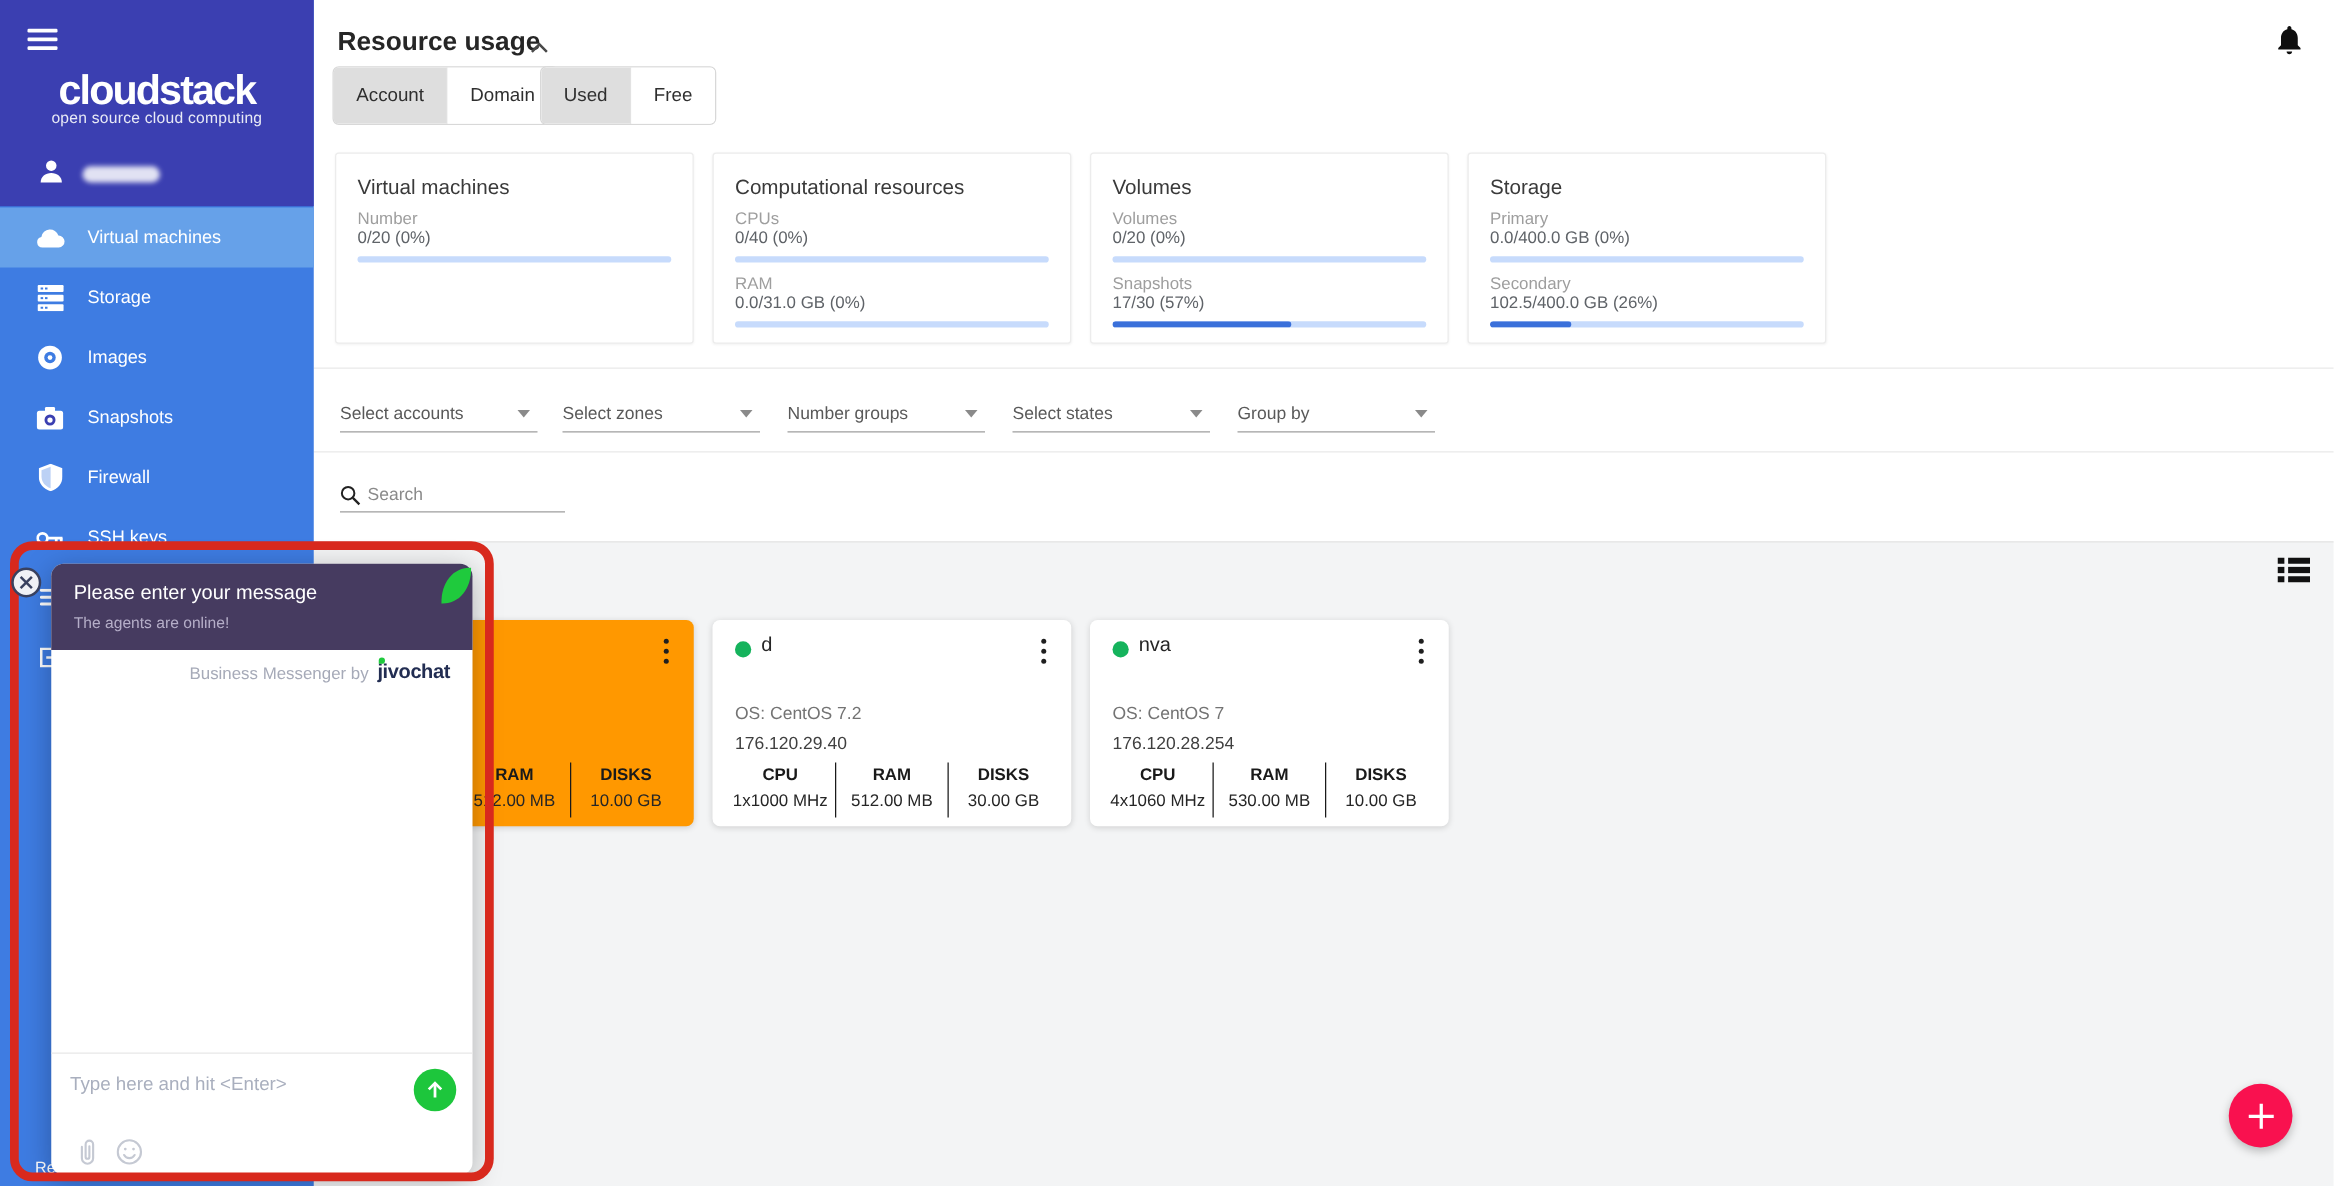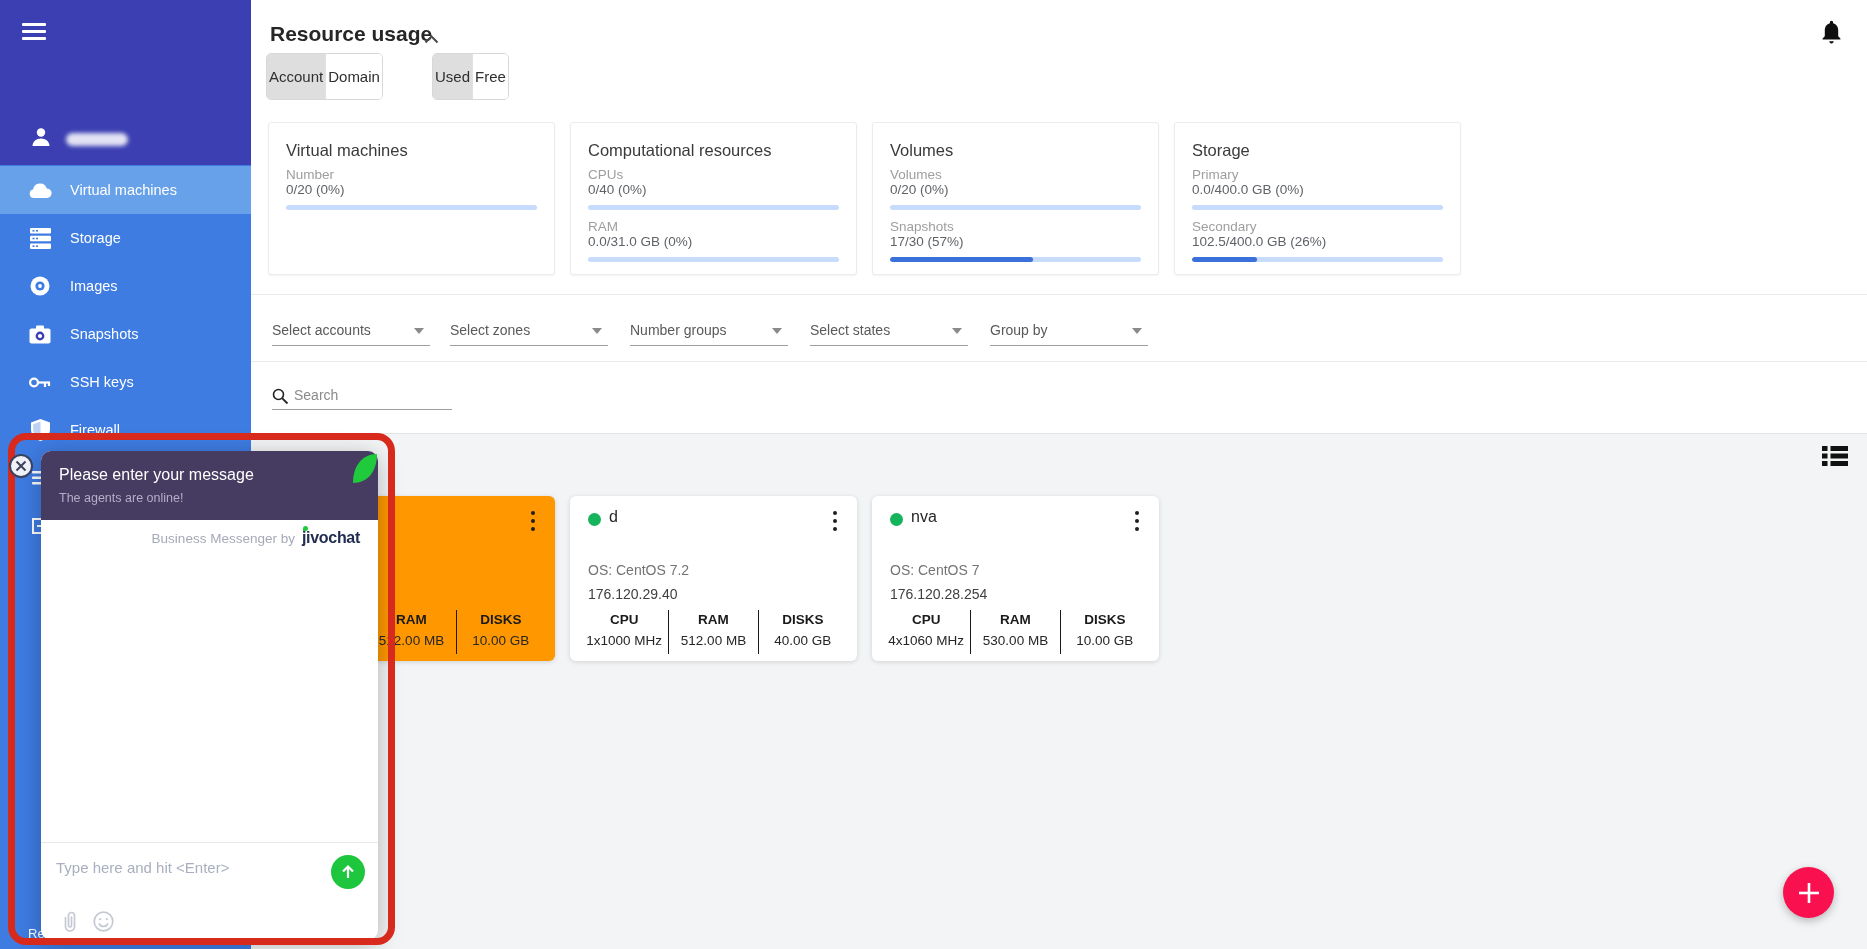--- a/index.html
+++ b/index.html
@@ -29,21 +29,21 @@
   .sb-partial-text { position:absolute; left:28px; top:926px; color:#fff; font-size:13px; z-index:6; }
 
   
   .main { position:absolute; left:251px; top:0; width:1616px; height:949px; background:#fff; }
   .page-title { position:absolute; left:19px; top:22px; font-size:21px; color:#262626; }
   .title-chevron { position:absolute; left:173px; top:30px; cursor:pointer; }
 
   .toggle-group { position:absolute; top:53px; height:47px; display:flex; border:1px solid #d8d8d8; border-radius:5px; overflow:hidden; background:#fff; }
   .tg-scope { left:15px; }
   .tg-usage { left:181px; }
-  .toggle-btn { height:100%; display:flex; align-items:center; justify-content:center; font-size:15px; color:#2f2f2f; cursor:pointer; background:#fff; border:none; border-right:1px solid #e2e2e2; padding:0 2px; font-family:inherit; }
+  .toggle-btn { height:100%; display:flex; align-items:center; justify-content:center; font-size:15px; color:#2f2f2f; cursor:pointer; background:#fff; border:none; border-right:1px solid #e2e2e2; padding:0 18px; font-family:inherit; }
   .toggle-btn:last-child { border-right:none; }
   .toggle-btn.selected { background:#dedede; }
 
   .res-card { position:absolute; top:122px; width:287px; height:153px; background:#fff; border:1px solid #ececec; border-radius:3px; box-shadow:0 1px 2px rgba(0,0,0,0.05); padding:0 16px; }
   .res-card h3 { font-size:16.5px; font-weight:400; color:#3a3a3a; position:absolute; left:17px; top:18px; }
   .res-row { position:absolute; left:17px; right:17px; }
   .res-row .rr-line { display:flex; justify-content:space-between; font-size:13.5px;flex-direction:column; }
   .rr-label { color:#9e9e9e; }
   .rr-value { color:#5f6368; }
   .rr-bar { margin-top:8px; height:5px; border-radius:3px; background:#c7dbfc; overflow:hidden; }
@@ -107,20 +107,24 @@
 </head>
 <body>
 
 <aside class="sidebar">
   <div class="sidebar-top">
     <div class="hamburger">
         <span></span>
         <span></span>
         <span></span>
       </div>
+    <div class="logo-block">
+      <div class="logo-text">cloudstack</div>
+      <div class="logo-tagline">open source cloud computing</div>
+    </div>
     <div class="user-row">
       <span>
         <svg width="22" height="22" viewBox="0 0 22 22">
             <circle cx="11" cy="6.5" r="4.2" fill="#fff"></circle>
             <path d="M2.5 20c0-4.7 3.8-7.6 8.5-7.6s8.5 2.9 8.5 7.6z" fill="#fff"></path>
           </svg>
       </span>
       <span class="user-blur"></span>
     </div>
   </div>
@@ -169,37 +173,37 @@
             <rect x="7" y="0.5" width="8" height="5" rx="1" fill="#fff"></rect>
             <rect x="0.5" y="3.5" width="21" height="15" rx="2" fill="#fff"></rect>
             <circle cx="11" cy="11" r="4.4" fill="#3b3fb1"></circle>
             <circle cx="11" cy="11" r="2.1" fill="#fff"></circle>
           </svg>
       </span>
       <span class="mi-label">Snapshots</span>
     </div>
     <div class="menu-item">
       <span class="mi-icon">
+        <svg width="19" height="22" viewBox="0 0 19 22">
+            <path d="M9.5 0 19 3.6 V10 c0 6-3.8 10.3-9.5 12 C3.8 20.3 0 16 0 10 V3.6 Z" fill="#fff"></path>
+            <path d="M9.5 2.4 v17.2 C5 18 2.2 14.6 2.2 10 V5.2 Z" fill="#3e7ce2" opacity="0.35"></path>
+          </svg>
+      </span>
+      <span class="mi-label">Firewall</span>
+    </div>
+    <div class="menu-item">
+      <span class="mi-icon">
         <svg width="22" height="13" viewBox="0 0 22 13">
             <circle cx="5" cy="6.5" r="3.9" fill="none" stroke="#fff" stroke-width="2.2"></circle>
             <line x1="9" y1="6.5" x2="21" y2="6.5" stroke="#fff" stroke-width="2.2"></line>
             <line x1="16" y1="6.5" x2="16" y2="11" stroke="#fff" stroke-width="2.2"></line>
             <line x1="20" y1="6.5" x2="20" y2="10" stroke="#fff" stroke-width="2.2"></line>
           </svg>
       </span>
       <span class="mi-label">SSH keys</span>
-    </div>
-    <div class="menu-item">
-      <span class="mi-icon">
-        <svg width="19" height="22" viewBox="0 0 19 22">
-            <path d="M9.5 0 19 3.6 V10 c0 6-3.8 10.3-9.5 12 C3.8 20.3 0 16 0 10 V3.6 Z" fill="#fff"></path>
-            <path d="M9.5 2.4 v17.2 C5 18 2.2 14.6 2.2 10 V5.2 Z" fill="#3e7ce2" opacity="0.35"></path>
-          </svg>
-      </span>
-      <span class="mi-label">Firewall</span>
     </div>
     <div class="menu-item">
       <span class="mi-icon">
         <svg width="16" height="14" viewBox="0 0 16 14">
             <g fill="#fff">
               <rect x="0" y="0" width="16" height="2.4" rx="1"></rect>
               <rect x="0" y="5.5" width="16" height="2.4" rx="1"></rect>
               <rect x="0" y="11" width="16" height="2.4" rx="1"></rect>
             </g>
           </svg>
@@ -398,21 +402,21 @@
         <div class="vm-col">
             <div class="sh">CPU</div>
             <div class="sv">1x1000 MHz</div>
           </div>
         <div class="vm-col mid">
             <div class="sh">RAM</div>
             <div class="sv">512.00 MB</div>
           </div>
         <div class="vm-col">
             <div class="sh">DISKS</div>
-            <div class="sv">40.00 GB</div>
+            <div class="sv">30.00 GB</div>
           </div>
       </div>
     </article>
 
     <article class="vm-card" style="left:621px;">
       <span class="vm-dot"></span>
       <span class="vm-name">nva</span>
       <span class="kebab">
           <i></i>
           <i></i>

